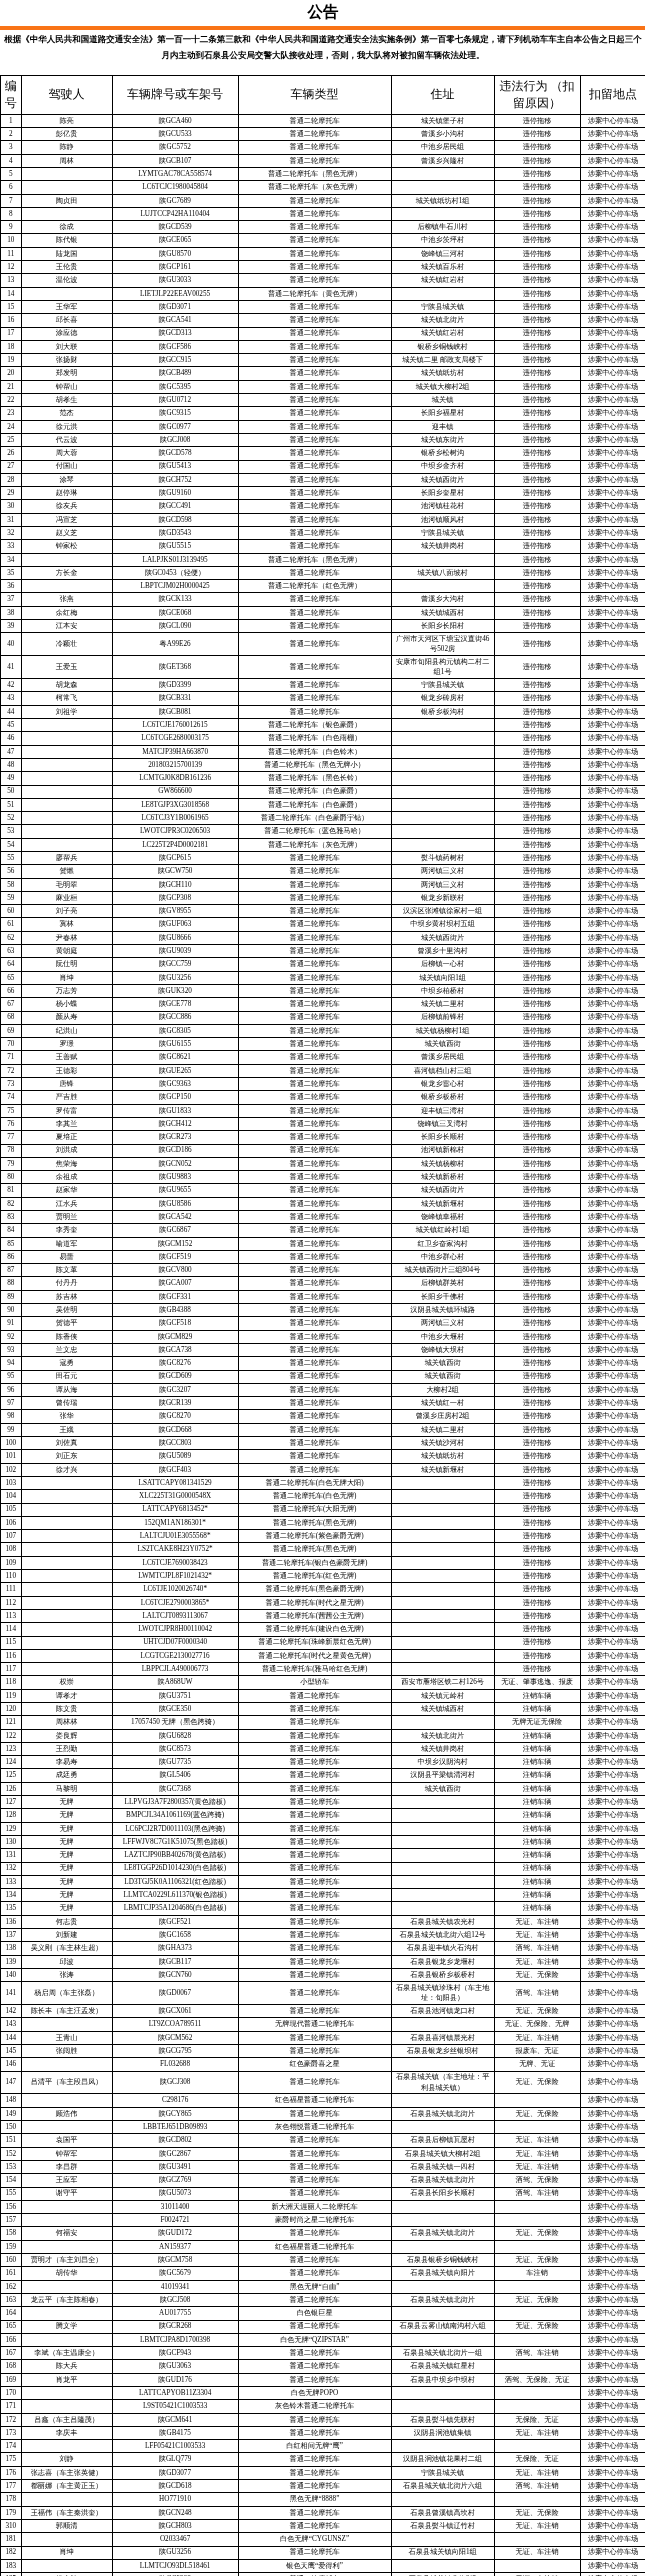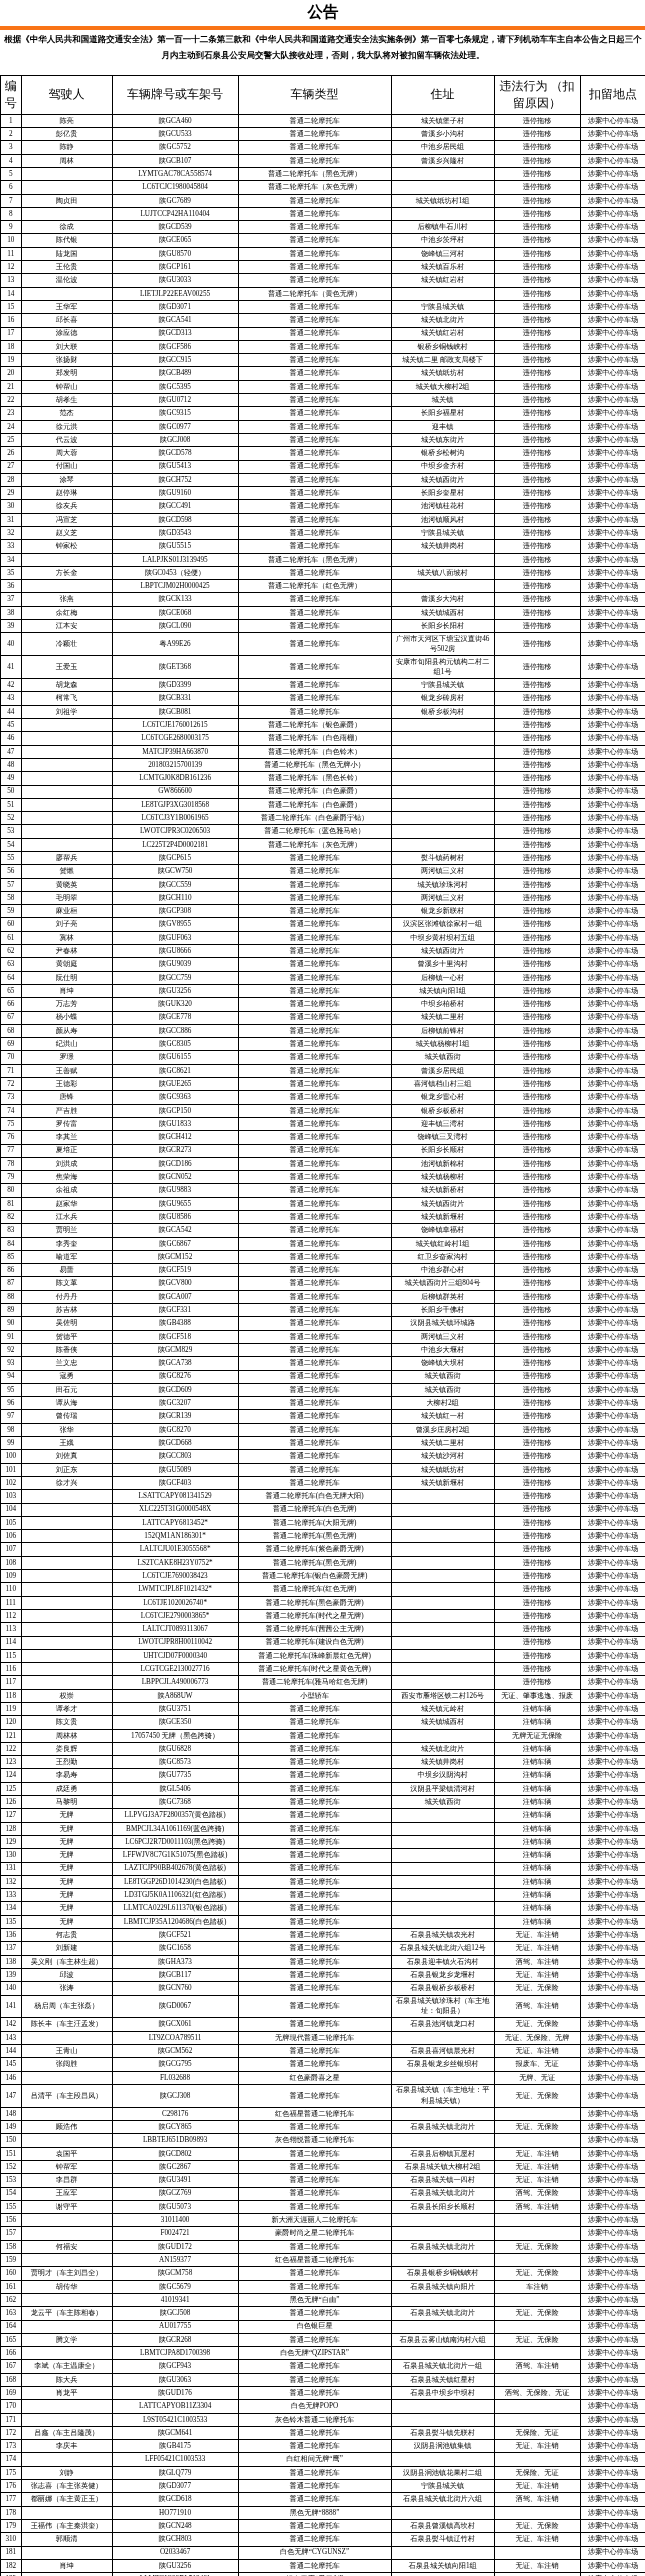--- a/index.html
+++ b/index.html
@@ -556,29 +556,20 @@
         <tr>
           <td class="c-serial">56</td>
           <td class="c-driver">贺燃</td>
           <td class="c-plate">陕GCW750</td>
           <td class="c-type">普通二轮摩托车</td>
           <td class="c-address">两河镇三义村</td>
           <td class="c-violation">违停拖移</td>
           <td class="c-location">涉案中心停车场</td>
         </tr>
         <tr>
-          <td class="c-serial">57</td>
-          <td class="c-driver">黄晓英</td>
-          <td class="c-plate">陕GCC559</td>
-          <td class="c-type">普通二轮摩托车</td>
-          <td class="c-address">城关镇珍珠河村</td>
-          <td class="c-violation">违停拖移</td>
-          <td class="c-location">涉案中心停车场</td>
-        </tr>
-        <tr>
           <td class="c-serial">58</td>
           <td class="c-driver">毛明翠</td>
           <td class="c-plate">陕GCH110</td>
           <td class="c-type">普通二轮摩托车</td>
           <td class="c-address">两河镇三义村</td>
           <td class="c-violation">违停拖移</td>
           <td class="c-location">涉案中心停车场</td>
         </tr>
         <tr>
           <td class="c-serial">59</td>

